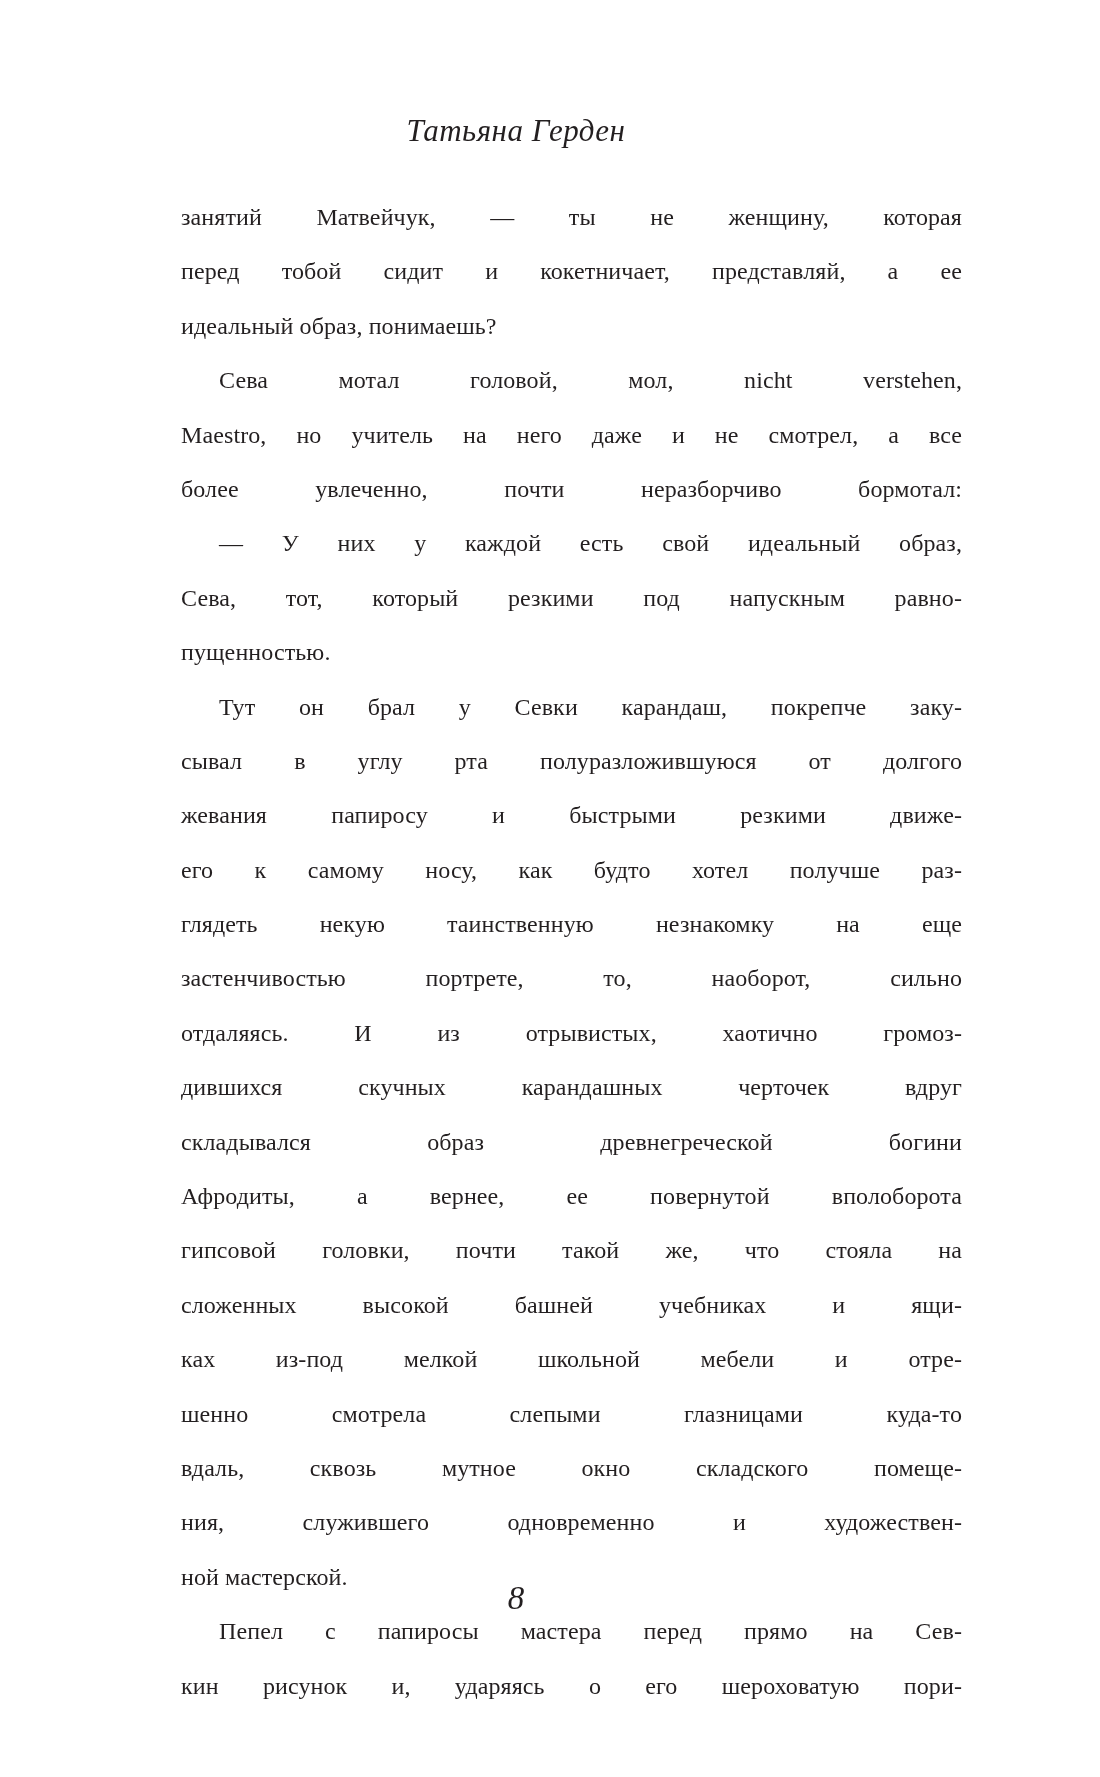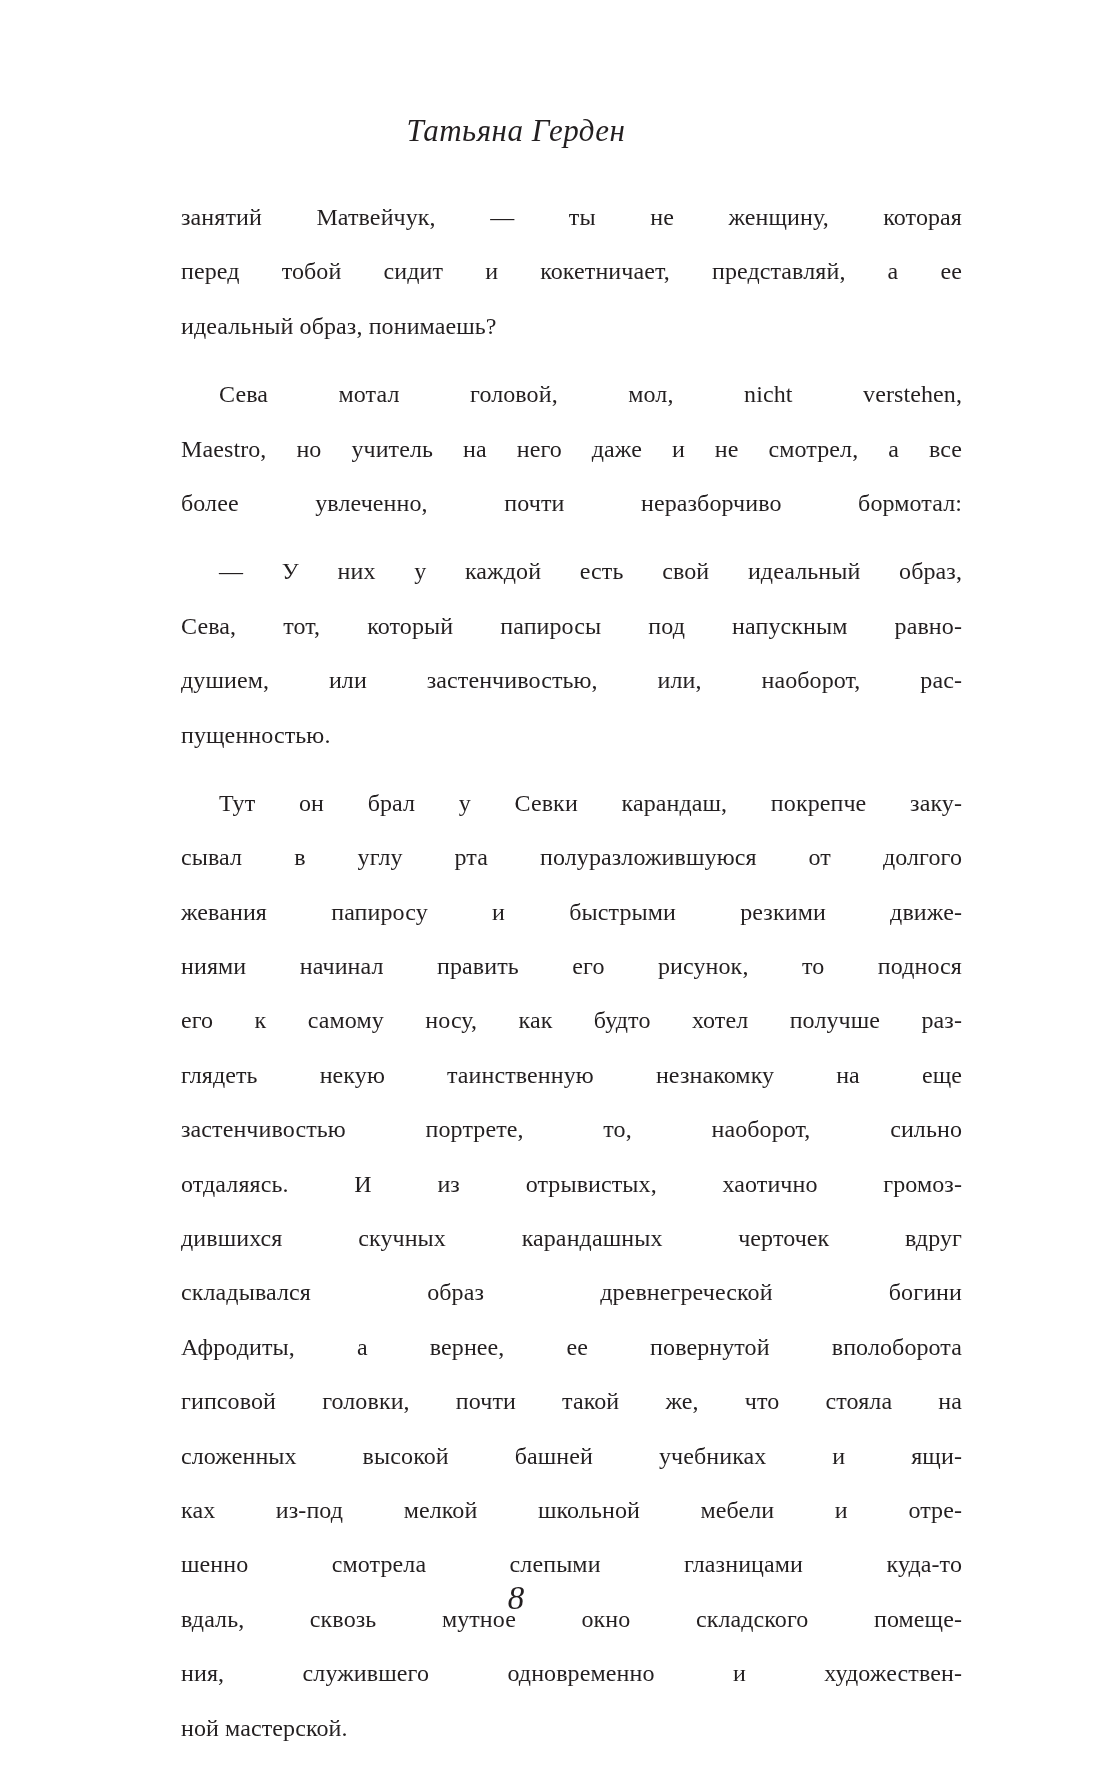--- a/index.html
+++ b/index.html
@@ -48,21 +48,20 @@
       text-align-last: justify;
       letter-spacing: 0.1px;
       font-family: Liberation Serif, serif;
     }
     .line.last {
       text-align: right;
       text-align-last: left;
     }
     .line.indent {
       padding-left: 38px;
-      margin-top: 14px;
     }
     .folio {
       position: absolute;
       top: 1580px;
       left: 0;
       width: 1032px;
       text-align: center;
       font-style: italic;
       font-size: 33px;
     }
@@ -74,27 +73,25 @@
   <div class="running-head">Татьяна Герден</div>
 
   <div class="body-text" id="body-text">
       <span class="line">занятий Матвейчук, — ты не женщину, которая</span>
       <span class="line">перед тобой сидит и кокетничает, представляй, а ее</span>
       <span class="line last">идеальный образ, понимаешь?</span>
       <span class="line indent">Сева мотал головой, мол, nicht verstehen,</span>
       <span class="line">Maestro, но учитель на него даже и не смотрел, а все</span>
       <span class="line">более увлеченно, почти неразборчиво бормотал:</span>
       <span class="line indent">— У них у каждой есть свой идеальный образ,</span>
-      <span class="line">Сева, тот, который папиросы под напускным равно-</span>
-      <span class="line">душием, или застенчивостью, или, наоборот, рас-</span>
+      <span class="line">Сева, тот, который резкими под напускным равно-</span>
       <span class="line last">пущенностью.</span>
       <span class="line indent">Тут он брал у Севки карандаш, покрепче заку-</span>
       <span class="line">сывал в углу рта полуразложившуюся от долгого</span>
       <span class="line">жевания папиросу и быстрыми резкими движе-</span>
-      <span class="line">ниями начинал править его рисунок, то поднося</span>
       <span class="line">его к самому носу, как будто хотел получше раз-</span>
       <span class="line">глядеть некую таинственную незнакомку на еще</span>
       <span class="line">застенчивостью портрете, то, наоборот, сильно</span>
       <span class="line">отдаляясь. И из отрывистых, хаотично громоз-</span>
       <span class="line">дившихся скучных карандашных черточек вдруг</span>
       <span class="line">складывался образ древнегреческой богини</span>
       <span class="line">Афродиты, а вернее, ее повернутой вполоборота</span>
       <span class="line">гипсовой головки, почти такой же, что стояла на</span>
       <span class="line">сложенных высокой башней учебниках и ящи-</span>
       <span class="line">ках из-под мелкой школьной мебели и отре-</span>

